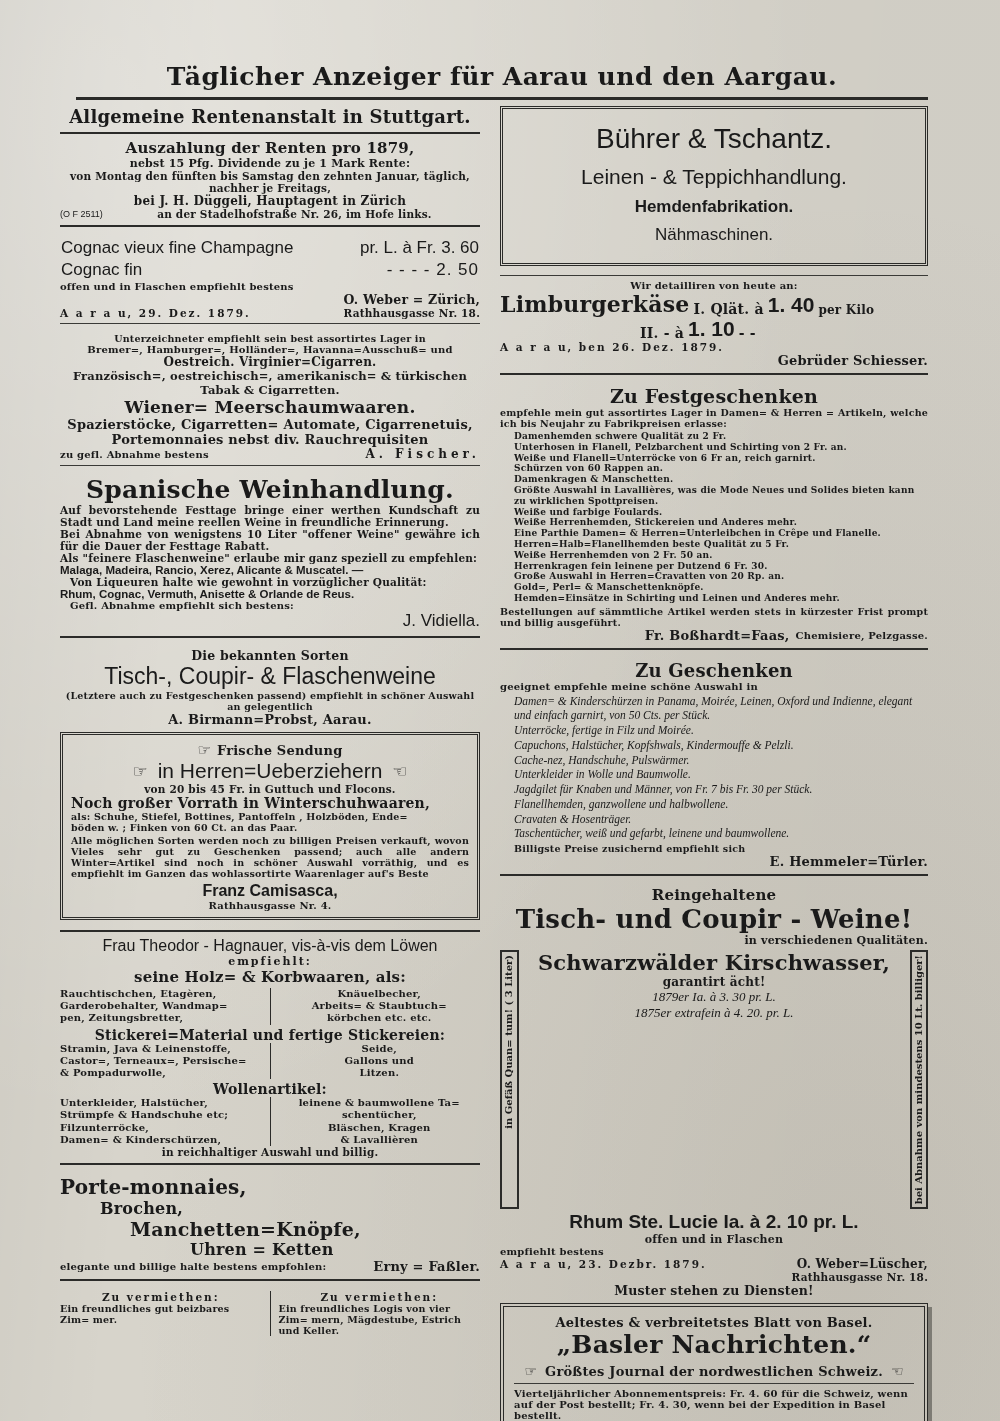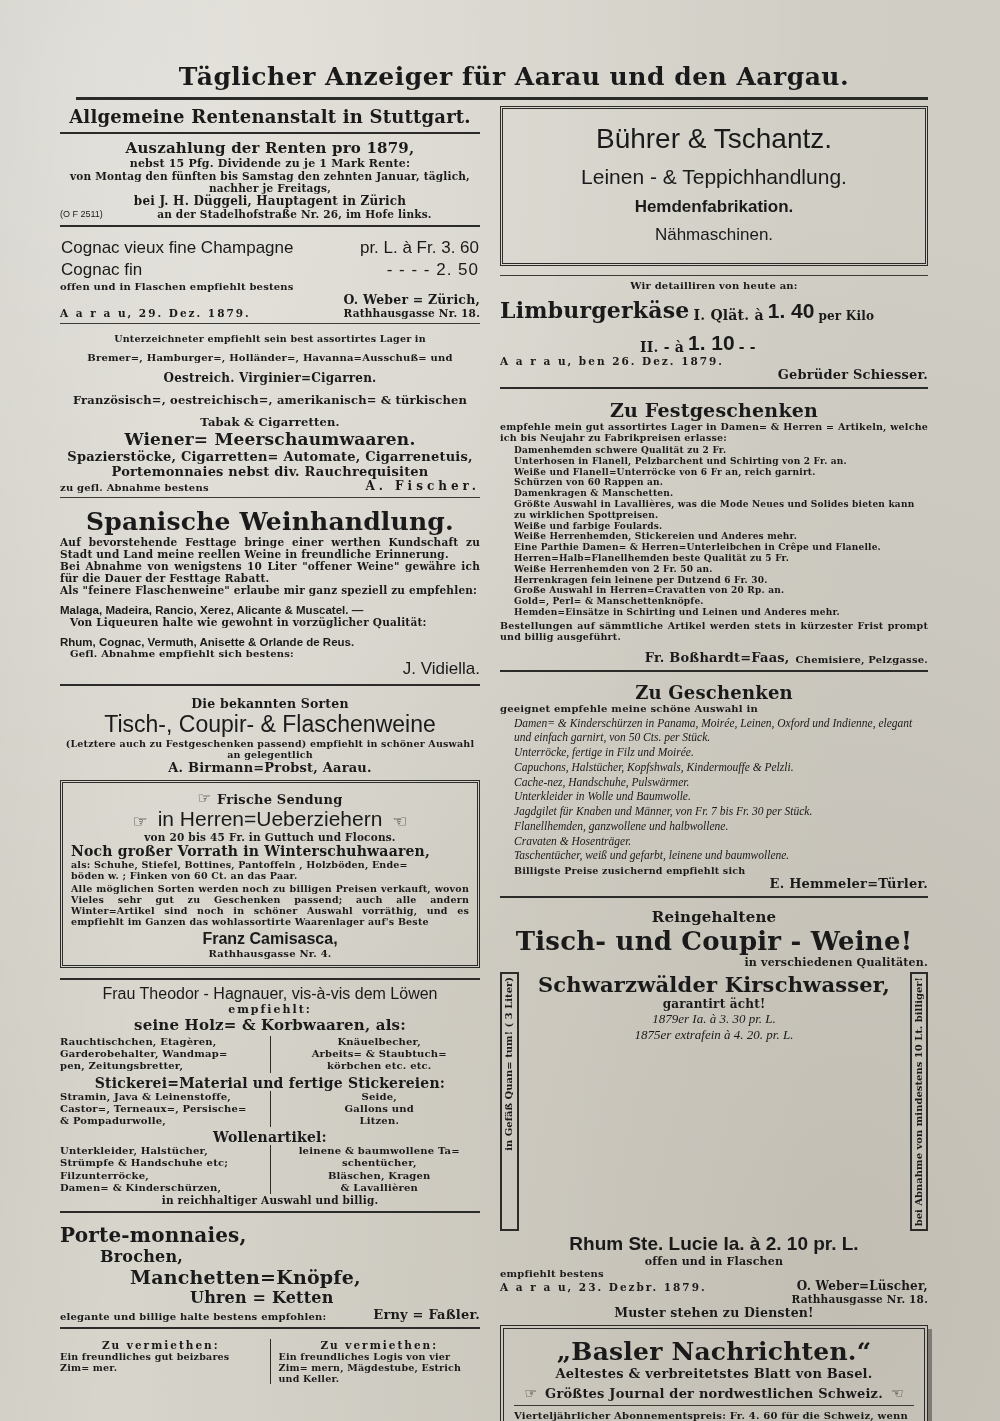--- a/index.html
+++ b/index.html
@@ -18,26 +18,26 @@
       radial-gradient(ellipse at 12% 8%, rgba(255,255,255,.35), rgba(255,255,255,0) 55%),
       radial-gradient(ellipse at 85% 90%, rgba(120,110,90,.16), rgba(0,0,0,0) 60%),
       linear-gradient(95deg, rgba(0,0,0,.05), rgba(0,0,0,0) 20%, rgba(0,0,0,.03) 80%);
     pointer-events:none;
   }
   .fraktur{font-family:"DejaVu Serif", serif;font-weight:bold;letter-spacing:.2px;}
   .sans{font-family:"Liberation Sans", sans-serif;}
   .c{text-align:center;}
   .r{text-align:right;}
   .j{text-align:justify;}
-  .b{font-weight:bold;margin-top:8px;}
+  .b{font-weight:bold;}
   .i{font-style:italic;}
 
   
   #masthead{
-    position:absolute;left:88px;top:62px;width:852px;
+    position:absolute;left:76px;top:62px;width:852px;
     text-align:center;
   }
   #masthead .title{
     font-family:"DejaVu Serif", serif;font-weight:bold;
     font-size:25px;letter-spacing:.5px;
   }
   #rule-top{position:absolute;left:76px;top:97px;width:852px;height:3px;background:#2a2a28;}
 
   
   #colL{position:absolute;left:60px;top:104px;width:420px;}
@@ -63,21 +63,21 @@
   ul.plain{margin:2px 0 2px 14px;padding:0;}
   ul.plain li{list-style:none;margin:0;padding:0;}
 
   .rot{
     writing-mode:vertical-rl;
     transform:rotate(180deg);
     font-family:"DejaVu Serif", serif;font-weight:bold;
     font-size:10px;line-height:1.05;
   }
   .rotbox{border:2px solid #2b2b29;padding:3px 2px;}
-  .flexrow{display:flex;align-items:flex-end;gap:6px;}
+  .flexrow{display:flex;align-items:center;gap:6px;}
   .grow{flex:1;}
   .nowrap{white-space:nowrap;}
   .shadowbox{border:4px double #2b2b29;padding:8px 10px;box-shadow:4px 4px 0 rgba(40,40,35,.45);}
 </style>
 </head>
 <body>
 
 <div id="page">
 
   <div id="masthead">
@@ -362,22 +362,22 @@
         <span class="fraktur sp" style="font-size:10.5px">A a r a u, 23. Dezbr. 1879.</span>
         <span class="grow"></span>
         <span class="fraktur" style="font-size:12px">O. Weber=Lüscher,</span>
       </div>
       <div class="r fraktur" style="font-size:10.5px">Rathhausgasse Nr. 18.</div>
       <div class="c fraktur" style="font-size:12.5px">Muster stehen zu Diensten!</div>
     </div>
 
     <div class="ad">
       <div class="shadowbox">
+        <div class="c fraktur" style="font-size:13px">Aeltestes &amp; verbreitetstes Blatt von Basel.</div>
         <div class="c fraktur" style="font-size:25px">„Basler Nachrichten.“</div>
-        <div class="c fraktur" style="font-size:13px">Aeltestes &amp; verbreitetstes Blatt von Basel.</div>
         <div class="flexrow c" style="justify-content:center;gap:8px;margin:4px 0">
           <span class="hand" style="font-size:14px">☞</span>
           <span class="fraktur" style="font-size:13px">Größtes Journal der nordwestlichen Schweiz.</span>
           <span class="hand" style="font-size:14px">☜</span>
         </div>
         <div class="hrthin"></div>
         <div class="fraktur" style="font-size:10px">
           <span class="b">Vierteljährlicher Abonnementspreis:</span>
           <span>Fr. 4. 60 für die Schweiz, wenn auf der Post bestellt; Fr. 4. 30, wenn bei der Expedition in Basel bestellt.</span>
         </div>

